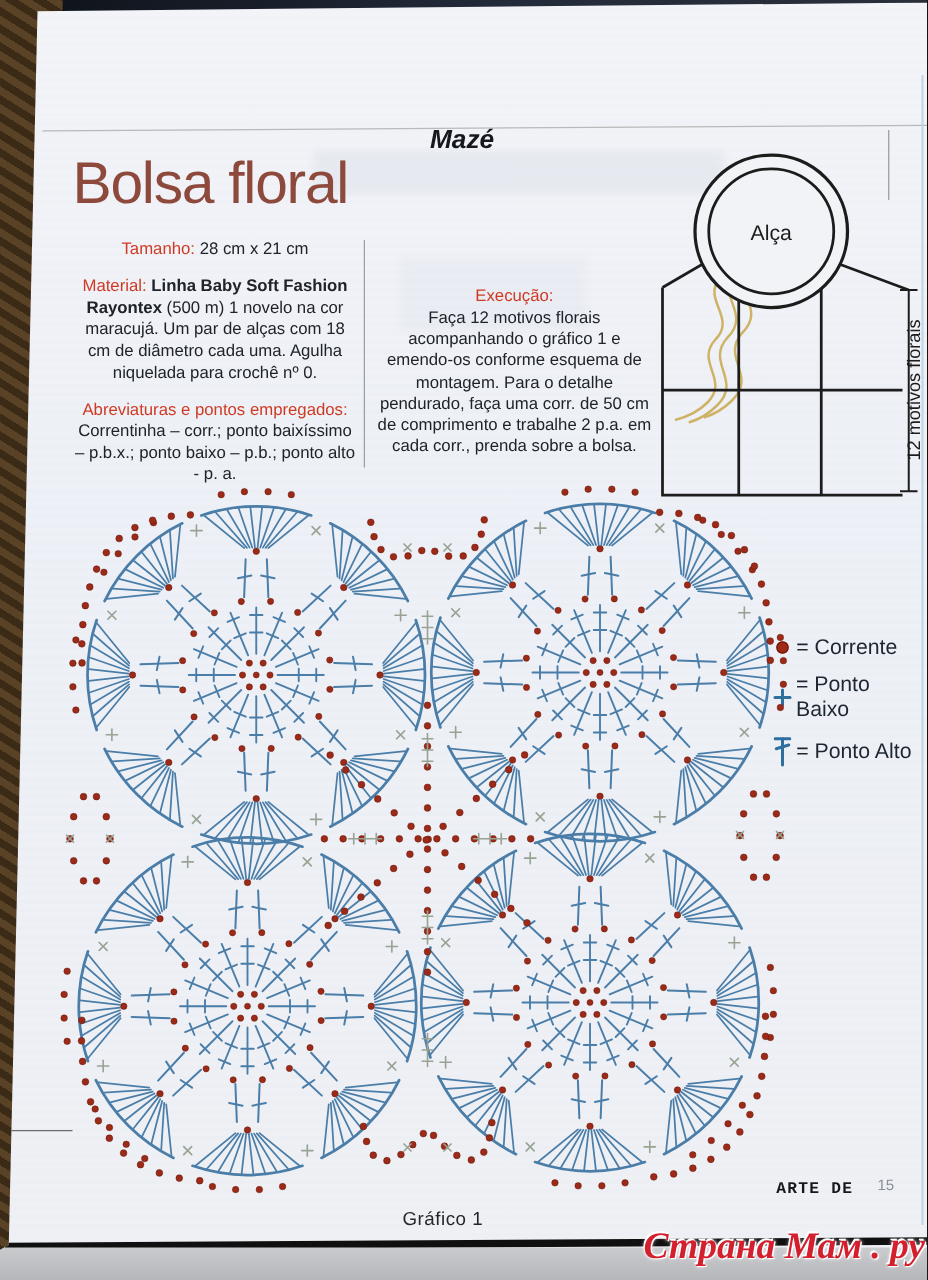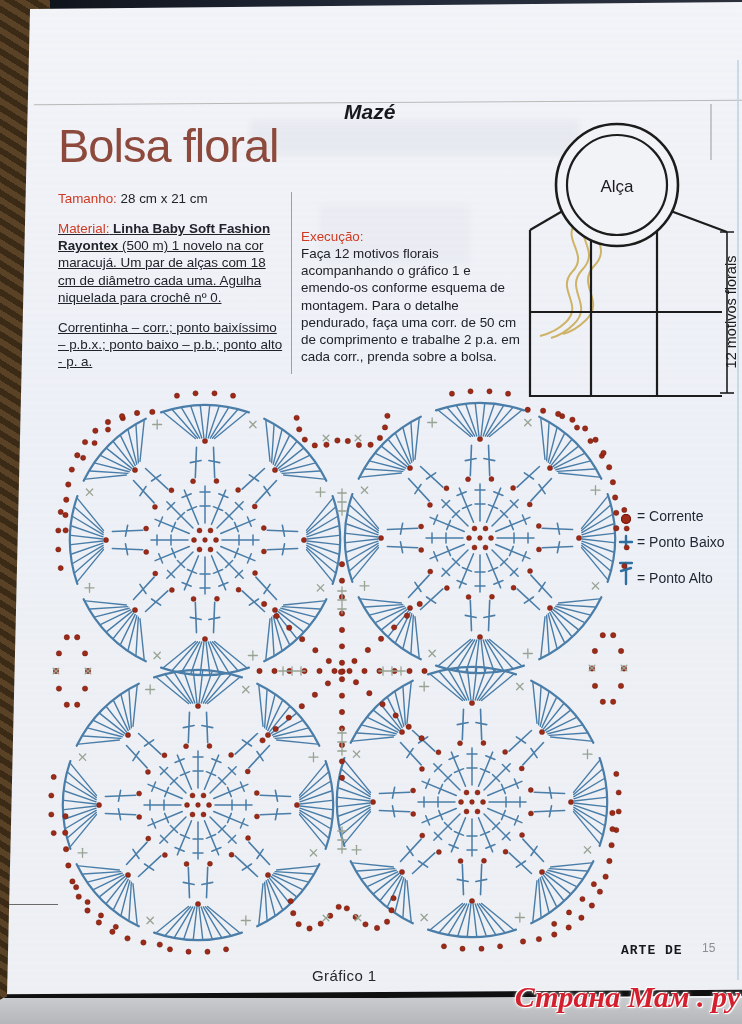--- a/index.html
+++ b/index.html
@@ -19,36 +19,36 @@
         background:repeating-linear-gradient(0deg,rgba(190,200,220,.06) 0 3px,rgba(255,255,255,0) 3px 7px);}
   .frame-top{position:absolute;left:34px;top:102px;width:708px;height:1px;background:#b9b9b9;transform:rotate(-0.35deg);}
   .scan-edge-right{position:absolute;right:3px;top:60px;width:2px;height:920px;background:#bfd3e2;opacity:.8;}
   .regmark{position:absolute;left:4px;top:904px;width:54px;height:1px;background:#6a6a6a;}
   
   .title{position:absolute;left:58px;top:118px;font-size:47px;font-weight:300;
          letter-spacing:-1px;color:#8d4a3c;}
   .byline{position:absolute;left:344px;top:100px;font-size:21px;font-weight:bold;
           font-style:italic;color:#15181d;}
   
-  .col{position:absolute;font-size:13.4px;line-height:1.28;color:#20242a;}
+  .col{position:absolute;font-size:13.4px;line-height:1.28;color:#20242a;text-align:center;}
   .col-left{left:58px;top:190px;width:228px;}
   .col-right{left:301px;top:188px;width:221px;margin-top:40px;}
   .divider{position:absolute;left:291px;top:192px;width:1px;height:182px;background:#9aa0a8;}
   .redlab{color:#cf3a23;}
-  .p-gap{margin-top:13px;text-decoration:underline;}
+  .p-gap{margin-top:13px;}
   b{font-weight:bold;} i{font-style:italic;}
   
   .schematic{position:absolute;left:500px;top:90px;width:242px;height:325px;}
   .legend{position:absolute;left:615px;top:508px;width:127px;color:#1d2631;}
-  .legend-row{display:flex;align-items:flex-end;margin-bottom:10px;font-size:14px;}
+  .legend-row{display:flex;align-items:center;margin-bottom:10px;font-size:17px;}
   .sym{width:22px;display:flex;justify-content:center;align-items:center;}
   .sym-dot{width:10px;height:10px;border-radius:50%;background:#a02a18;box-shadow:inset 0 0 0 1px #731507;}
   #diagram-svg{position:absolute;left:0;top:380px;}
   
-  .grafico{position:absolute;left:312px;top:967px;font-size:15px;color:#23262b;letter-spacing:.4px;}
+  .grafico{position:absolute;left:322px;top:967px;font-size:15px;color:#23262b;letter-spacing:.4px;}
   .brand{position:absolute;left:621px;top:943px;font-size:13px;font-weight:bold;
          letter-spacing:1px;color:#15181d;font-family:Liberation Mono, monospace;}
   .pageno{position:absolute;left:702px;top:941px;font-size:12px;color:#8a8f96;}
   .page-edge{position:absolute;left:4px;top:992px;width:740px;height:6px;background:#101010;transform:rotate(-0.35deg);}
   .below-edge{position:absolute;left:0;top:998px;width:742px;height:26px;
       background:linear-gradient(180deg,#c9cbce,#b4b6ba);}
   .watermark{position:absolute;right:2px;top:980px;font-family:Liberation Serif, serif;
       font-style:italic;font-weight:bold;font-size:30px;color:#d41f2e;white-space:nowrap;
       text-shadow:0 0 2px #fff,0 0 4px #fff,1px 1px 0 #fff,-1px -1px 0 #fff;}
   .ghost{position:absolute;background:#cdd2dd;opacity:.25;filter:blur(3px);border-radius:4px;}
@@ -68,20 +68,21 @@
     <div class="scan-edge-right"></div>
     <div class="regmark"></div>
 
     <div class="title">Bolsa floral</div>
     <div class="byline">Mazé</div>
 
     <div class="col col-left">
       <div><span class="redlab">Tamanho:</span> <span>28 cm x 21 cm</span></div>
       <div class="p-gap"><span class="redlab">Material:</span> <b>Linha Baby Soft Fashion Rayontex</b> <span>(500 m) 1 novelo na cor maracujá. Um par de alças com 18 cm de diâmetro cada uma. Agulha niquelada para crochê nº 0.</span></div>
       <div class="p-gap">
+        <div class="redlab">Abreviaturas e pontos empregados:</div>
         <div>Correntinha – corr.; ponto baixíssimo – p.b.x.; ponto baixo – p.b.; ponto alto - p. a.</div>
       </div>
     </div>
     <div class="divider"></div>
     <div class="col col-right">
       <div class="redlab">Execução:</div>
       <div>Faça 12 motivos florais acompanhando o gráfico 1 e emendo-os conforme esquema de montagem. Para o detalhe pendurado, faça uma corr. de 50 cm de comprimento e trabalhe 2 p.a. em cada corr., prenda sobre a bolsa.</div>
     </div>
 
     <svg class="schematic" viewBox="500 90 242 325">

